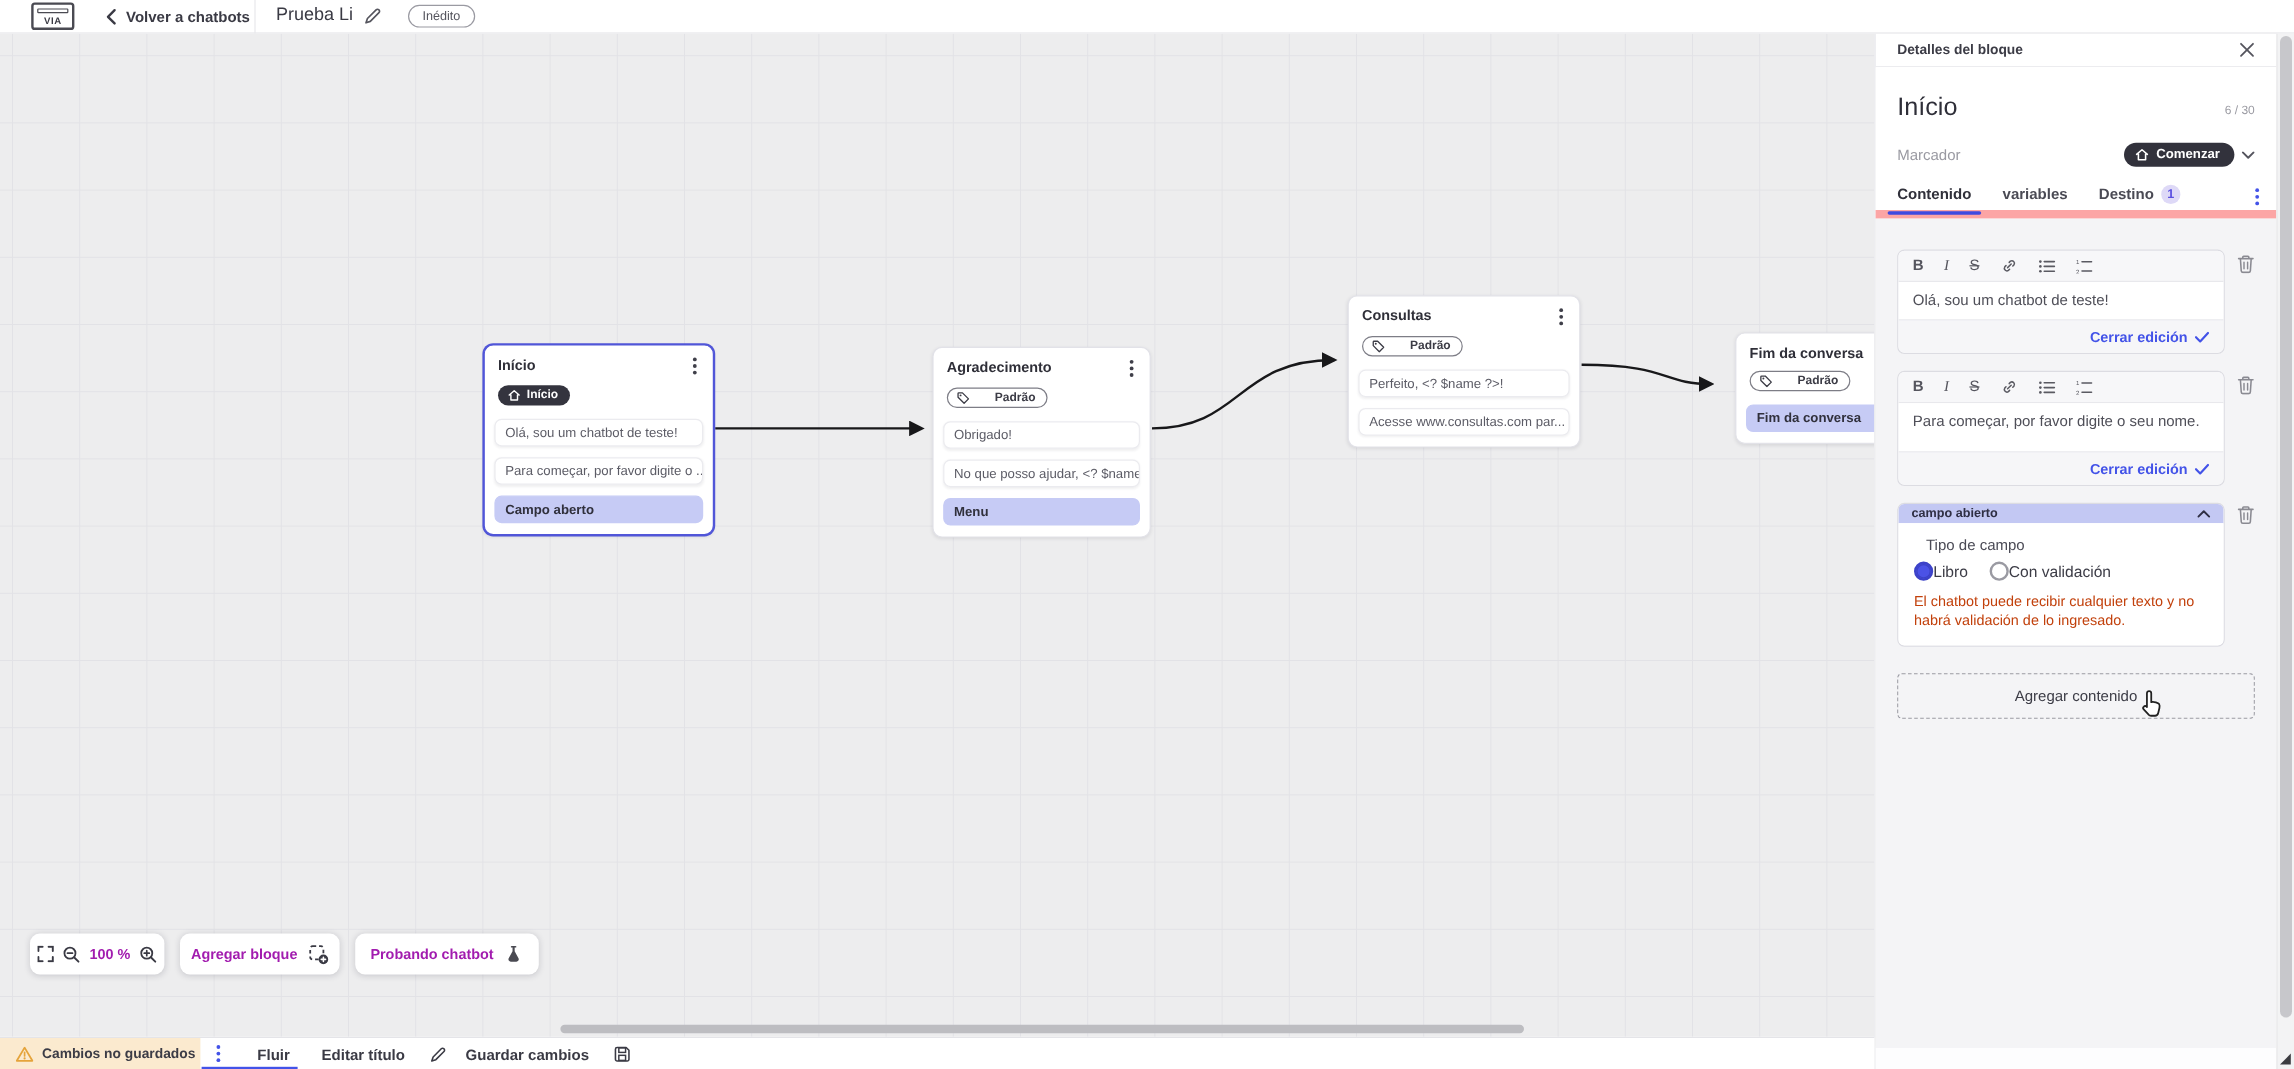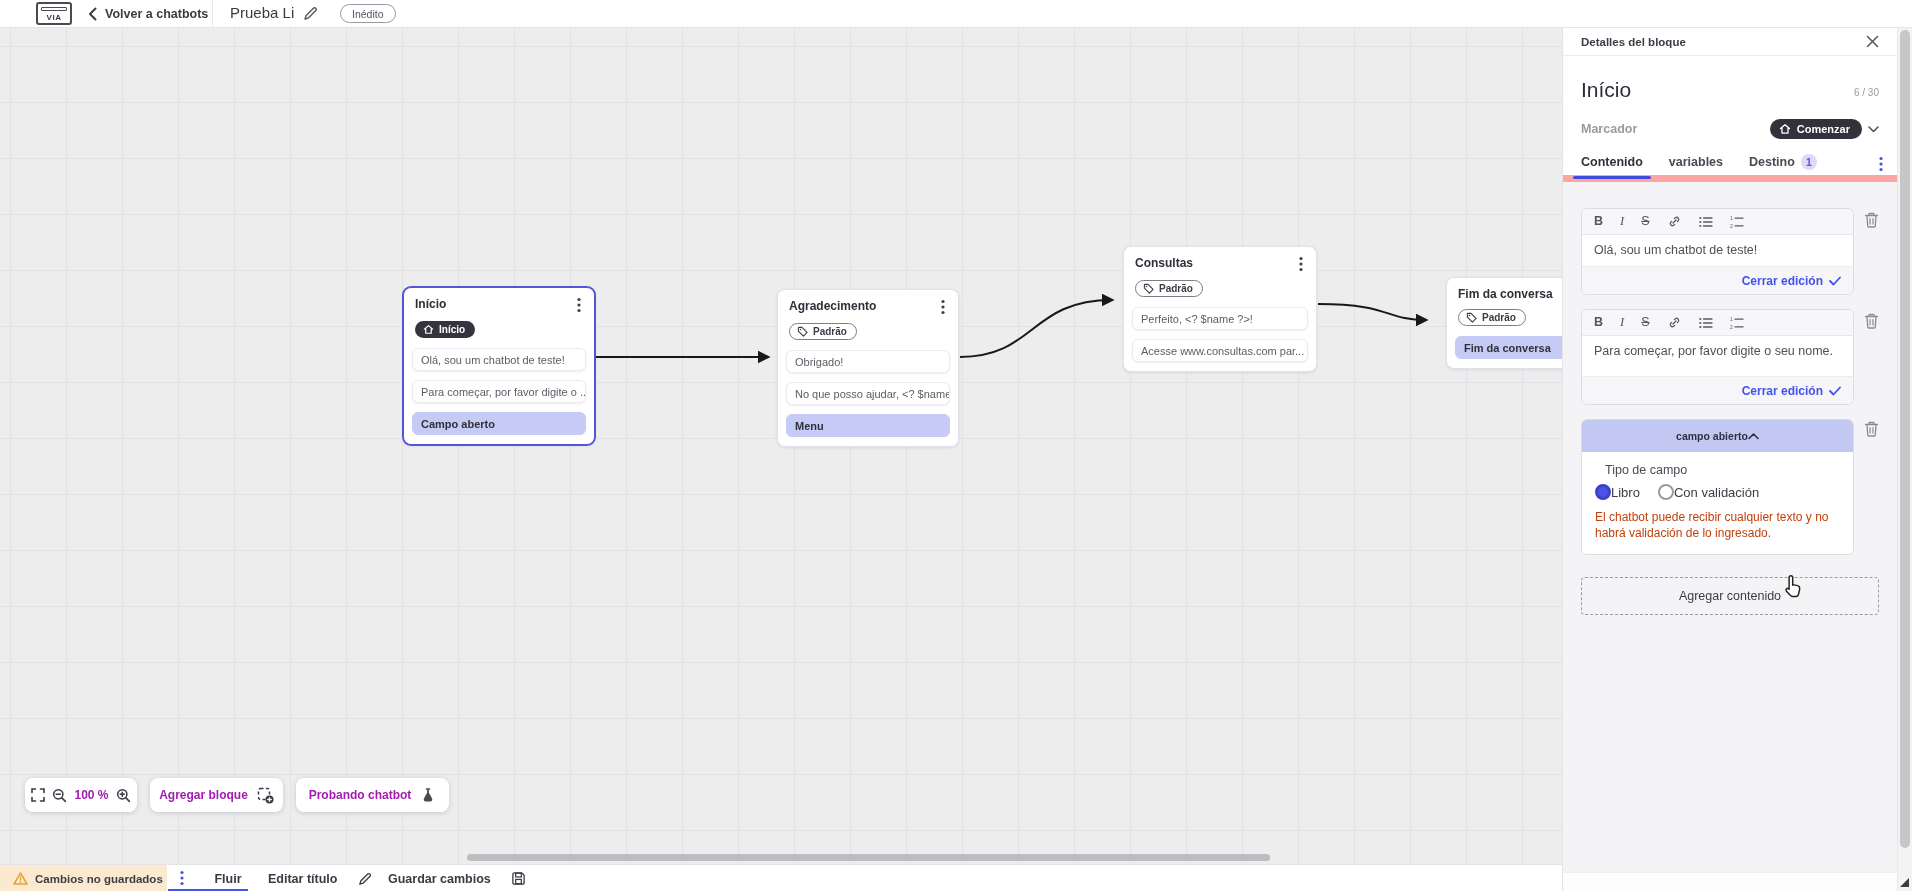--- a/index.html
+++ b/index.html
@@ -6,21 +6,21 @@
   html,body { margin:0; padding:0; }
   body {
     width:1912px; height:891px; position:relative; overflow:hidden;
     font-family:"Liberation Sans", sans-serif; background:#fff; color:#3c3c46;
   }
   svg { display:block; }
 
   
   .topbar { position:absolute; left:0; top:0; width:1912px; height:28px;
     background:#fff; border-bottom:1px solid #e7e7ea; z-index:30; }
-  .logo { position:absolute; left:36px; top:2px; width:36px; height:23px;
+  .logo { position:absolute; left:26px; top:2px; width:36px; height:23px;
     border:2px solid #4a4a52; border-radius:3px; display:flex; align-items:flex-end; justify-content:center; }
   .logo .logo-top { position:absolute; top:3px; left:3px; right:3px; height:4px; border:1px solid #4a4a52; border-radius:1px; }
   .logo span { font-size:8px; font-weight:700; color:#3a3a44; letter-spacing:.5px; line-height:10px; }
   .back-btn { position:absolute; left:88px; top:0; height:28px; display:flex; align-items:center; gap:8px; cursor:pointer; }
   .back-btn .lbl { font-size:12.5px; font-weight:700; color:#3a3a44; }
   .tb-divider { position:absolute; left:212px; top:0; width:1px; height:28px; background:#e8e8ec; }
   .bot-title { position:absolute; left:230px; top:4px; font-size:15px; color:#3a3a44; }
   .edit-pencil { position:absolute; left:302px; top:5px; }
   .status-pill { position:absolute; left:340px; top:4px; height:19px; padding:0 11px;
     border:1px solid #9a9aa2; border-radius:11px; display:flex; align-items:center;
@@ -38,21 +38,21 @@
 
   .node { position:absolute; background:#fff; border:1px solid #e2e2e8; border-radius:8px;
     box-shadow:0 1px 3px rgba(40,40,60,.10); padding:9px 8px 9px; }
   .node.selected { border:1px solid #5156d8; box-shadow:0 0 0 1px #5156d8, 0 1px 3px rgba(40,40,60,.10); }
   .node-head { display:flex; justify-content:space-between; align-items:flex-start; padding:0 3px; }
   .node-title { font-size:12px; font-weight:700; color:#2f2f38; line-height:14px; }
   .kebab { cursor:pointer; padding:0 2px; }
   .badge-dark { margin:8px 0 0 3px; display:inline-flex; align-items:center; gap:5px;
     background:#34343e; color:#fff; border-radius:10px; padding:3px 10px 3px 8px;
     font-size:10px; font-weight:700; }
-  .badge-outline { margin:8px 0 0 3px; display:inline-flex; align-items:flex-start; gap:5px;
+  .badge-outline { margin:8px 0 0 3px; display:inline-flex; align-items:flex-start; gap:21px;
     border:1.5px solid #7d7d86; color:#3c3c46; border-radius:10px; padding:2px 9px 2px 7px;
     font-size:10px; font-weight:700; background:#fff; }
   .node-item { margin-top:9px; padding:4px 8px; height:23px; background:#fff;
     border:1px solid #ebebef; border-radius:6px; box-shadow:0 1px 2px rgba(40,40,60,.07);
     font-size:11px; color:#5c5c66; white-space:nowrap; overflow:hidden; display:flex; align-items:center; }
   .node-item.action { background:#c6cbf5; border-color:#c6cbf5; color:#30303c; font-weight:700; box-shadow:none; }
 
   
   .ctl-card { position:absolute; top:750px; height:34px; background:#fff; border-radius:8px;
     box-shadow:0 1px 5px rgba(40,40,60,.18); display:flex; align-items:center; justify-content:center;
@@ -83,21 +83,21 @@
     background:#fff; border-left:1px solid #e3e3e8; z-index:20; display:flex; flex-direction:column; }
   .panel-head { height:28px; flex:0 0 28px; display:flex; align-items:center; justify-content:space-between;
     padding:0 16px 0 18px; border-bottom:1px solid #ececef; }
   .panel-head .ph-title { font-size:11.5px; font-weight:700; color:#3c3c46; }
   .panel-close { cursor:pointer; padding:2px; }
   .panel-top { padding:12px 18px 0; background:#fff; }
   .block-name-row { display:flex; align-items:flex-end; justify-content:space-between; height:34px; }
   .block-name { font-size:21px; color:#2e2e38; }
   .name-counter { font-size:10px; color:#9a9aa2; padding-bottom:4px; }
   .marker-row { margin-top:12px; height:30px; display:flex; align-items:center; justify-content:space-between; }
-  .marker-label { font-size:12.5px; color:#9a9aa2;font-weight:bold; }
+  .marker-label { font-size:12.5px; color:#9a9aa2; }
   .marker-value { display:flex; align-items:center; gap:6px; cursor:pointer; }
   .marker-pill { display:inline-flex; align-items:center; gap:6px; background:#32323c; color:#fff;
     border-radius:12px; padding:4px 12px 4px 9px; font-size:11px; font-weight:700; }
   .panel-tabs { margin:4px -18px 0; padding:0 18px; height:34px; display:flex; align-items:center;
     gap:26px; border-bottom:7px solid #fca5a5; position:relative; }
   .p-tab { font-size:12.5px; font-weight:700; color:#4a4a54; height:34px; display:flex; align-items:center;
     gap:6px; cursor:pointer; position:relative; }
   .p-tab.active { color:#30303a; }
   .p-tab.active::after { content:""; position:absolute; left:-8px; right:-8px; bottom:0; height:3px;
     background:#3f4ae0; border-radius:2px; }
@@ -113,22 +113,22 @@
   .tb-bold { font-weight:700; }
   .tb-italic { font-style:italic; font-family:"Liberation Serif", serif; }
   .tb-strike { text-decoration:line-through; }
   .ed-text { padding:6px 12px; font-size:12.5px; color:#4f4f58; line-height:19px; background:#fff; }
   .ed-footer { height:28px; background:#f6f6f8; border-top:1px solid #ececef; display:flex;
     align-items:center; justify-content:flex-end; padding:0 12px; gap:7px; }
   .ed-close { font-size:12px; font-weight:700; color:#4353e8; cursor:pointer; display:flex; align-items:center; gap:6px; }
   .trash-btn { margin-top:4px; cursor:pointer; flex:0 0 auto; }
 
   .field-card { flex:1; border-radius:6px; overflow:hidden; border:1px solid #dcdce2; background:#fff; }
-  .field-head { height:32px; background:#c3c8f3; display:flex; align-items:center;
-    justify-content:center; padding:0 11px; cursor:pointer; }
+  .field-head { height:16px; background:#c3c8f3; display:flex; align-items:center;
+    justify-content:space-between; padding:0 11px; cursor:pointer; }
   .field-head .fh-label { font-size:10.5px; font-weight:700; color:#2f2f44; }
   .field-body { padding:11px 13px 13px; background:#fff; }
   .ft-label { font-size:12.5px; color:#4a4a55; padding-left:10px; }
   .radio-row { margin-top:7px; display:flex; align-items:center; }
   .radio { width:16px; height:16px; border-radius:50%; border:2px solid #9a9aa2; background:#fff;
     display:inline-flex; align-items:center; justify-content:center; cursor:pointer; flex:0 0 auto; }
   .radio.checked { border-color:#3c42c8; background:#4b52e6; box-shadow:inset 0 0 0 1px #3c42c8; }
   .radio-label { font-size:13px; color:#3c3c46; margin-right:18px; }
   .help-text { margin-top:9px; font-size:12px; line-height:16px; color:#c2410c; }
 

